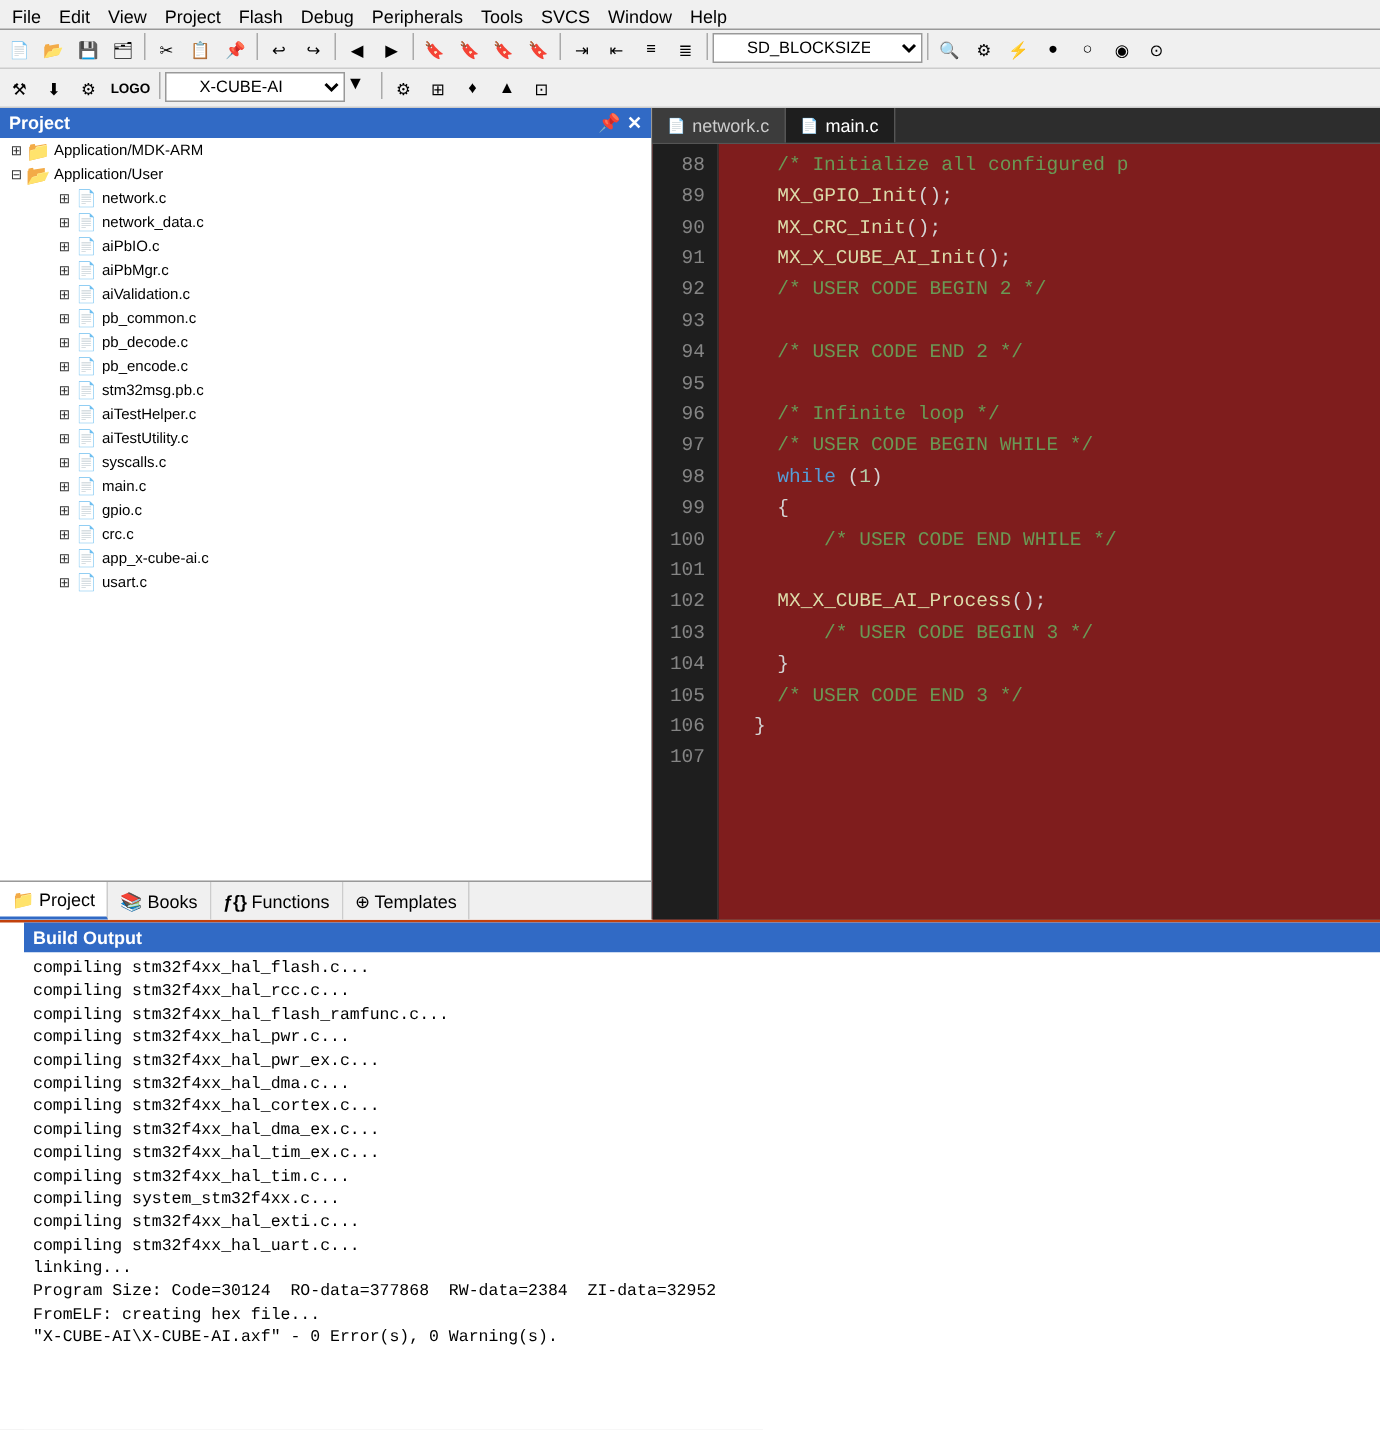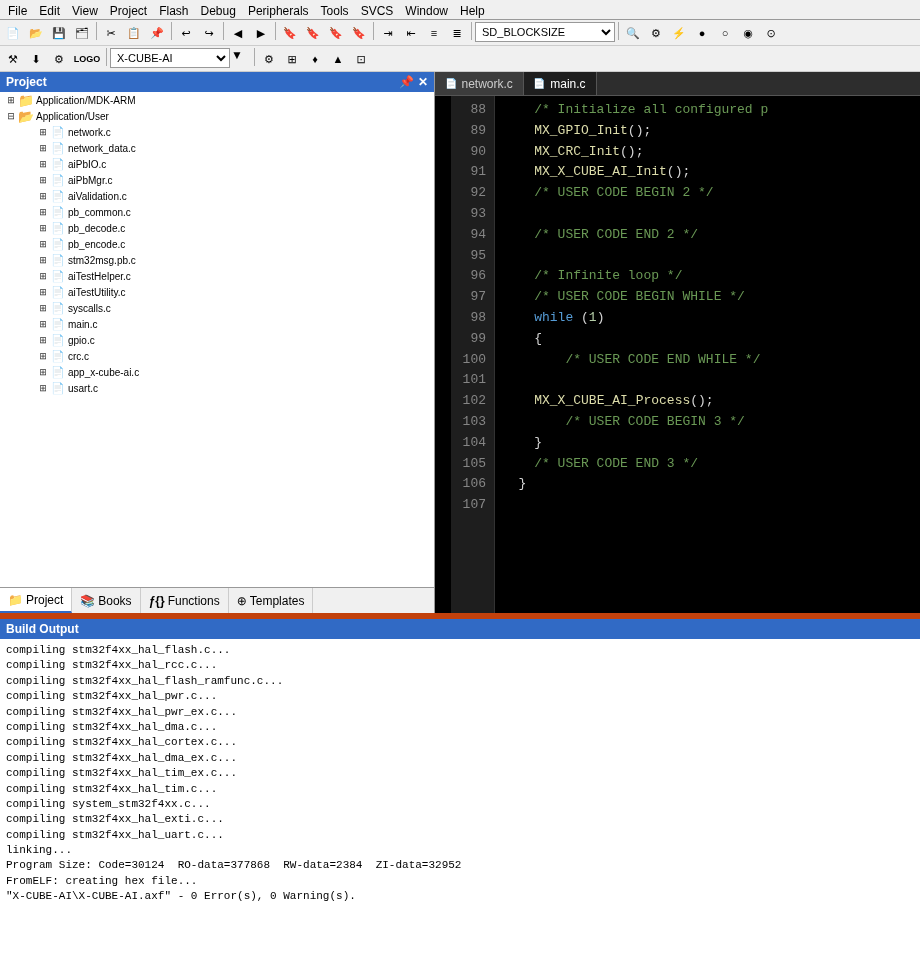--- a/index.html
+++ b/index.html
@@ -3,21 +3,21 @@
   <meta charset="utf-8">
   <style>
     * { margin: 0; padding: 0; box-sizing: border-box; }
     body { font-family: 'Segoe UI', Arial, sans-serif; font-size: 12px; background: #f0f0f0; width: 920px; height: 953px; overflow: hidden; }
     .menu-item { padding: 2px 6px; cursor: pointer; font-size: 12px; color: #000; }
 
     
     .toolbar { background: #f0f0f0; border-bottom: 1px solid #ccc; height: 26px; display: flex; padding: 2px; gap: 1px; }
     .toolbar-btn { width: 22px; height: 22px; background: none; border: 1px solid transparent; cursor: pointer; display: flex; align-items: center; justify-content: center; font-size: 11px; }
     .toolbar-sep { width: 1px; height: 18px; background: #aaa; margin: 0 2px; }
-    .toolbar-combo { height: 20px; font-size: 11px; border: 1px solid #999; background: #fff; padding: 0 2px; }
+    .toolbar-combo { height: 20px; font-size: 11px; border: 1px solid #999; background: #fff; padding: 0 18px; }
 
     
     #main-layout { display: flex; height: calc(953px - 22px - 26px - 26px); }
 
     
     #project-panel { width: 435px; display: flex; flex-direction: column; border-right: 1px solid #999; background: #fff; }
     #project-header { background: #316ac5; color: #fff; padding: 2px 6px; font-size: 12px; font-weight: bold; display: flex; justify-content: space-between; align-items: center; height: 20px; }
     #project-tree { flex: 1; overflow-y: auto; background: #fff; }
     .tree-item { display: flex; align-items: center; padding: 1px 0; cursor: pointer; white-space: nowrap; font-size: 12px; }
     .tree-indent-1 { padding-left: 4px; }
@@ -36,32 +36,32 @@
     
     #editor-panel { flex: 1; display: flex; flex-direction: column; background: #1e1e1e; }
     #editor-tabs { display: flex; background: #2d2d2d; border-bottom: 1px solid #555; height: 24px; }
     .editor-tab { display: flex; align-items: center; padding: 2px 10px; font-size: 12px; cursor: pointer; border-right: 1px solid #555; gap: 4px; }
     .editor-tab.inactive { background: #3c3c3c; color: #ccc; }
     .editor-tab.active { background: #1e1e1e; color: #fff; }
     .tab-icon { font-size: 10px; color: #7ec8e3; }
     .tab-icon.orange { color: #f5a623; }
 
     
-    #code-area { flex: 1; background: #000000; overflow: hidden; display: flex; font-family: 'Courier New', monospace; font-size: 13px; padding-left: 16px; }
+    #code-area { flex: 1; background: #7f1d1d; overflow: hidden; display: flex; font-family: 'Courier New', monospace; font-size: 13px; }
     #line-numbers { background: #1e1e1e; color: #858585; padding: 4px 8px; text-align: right; border-right: 1px solid #333; min-width: 44px; line-height: 1.6; font-size: 13px; font-family: 'Courier New', monospace; white-space: pre; }
     #code-content { flex: 1; padding: 4px 8px; color: #d4d4d4; line-height: 1.6; white-space: pre; overflow: auto; font-family: 'Courier New', monospace; font-size: 13px; }
 
     
     .cc { color: #6a9955; } 
     .ck { color: #569cd6; } 
     .cf { color: #dcdcaa; } 
     .cd { color: #b5cea8; }
 
     
-    #build-panel { height: 340px; border-top: 6px solid #c2410c; background: #fff; display: flex; flex-direction: column; }
+    #build-panel { height: 340px; border-top: 2px solid #c2410c; background: #fff; display: flex; flex-direction: column; padding-left: 16px; }
     #build-header { background: #316ac5; color: #fff; padding: 2px 6px; font-size: 12px; font-weight: bold; height: 20px; display: flex; align-items: center; }
     #build-output { flex: 1; overflow-y: auto; font-family: 'Courier New', monospace; font-size: 11px; padding: 4px 6px; background: #fff; color: #000; line-height: 1.4; }
     .build-line { white-space: pre; }
 
     
     #project-tree::-webkit-scrollbar { width: 14px; }
     #project-tree::-webkit-scrollbar-track { background: #f0f0f0; }
     #project-tree::-webkit-scrollbar-thumb { background: #c0c0c0; border: 2px solid #f0f0f0; }
   </style>
 </head>

